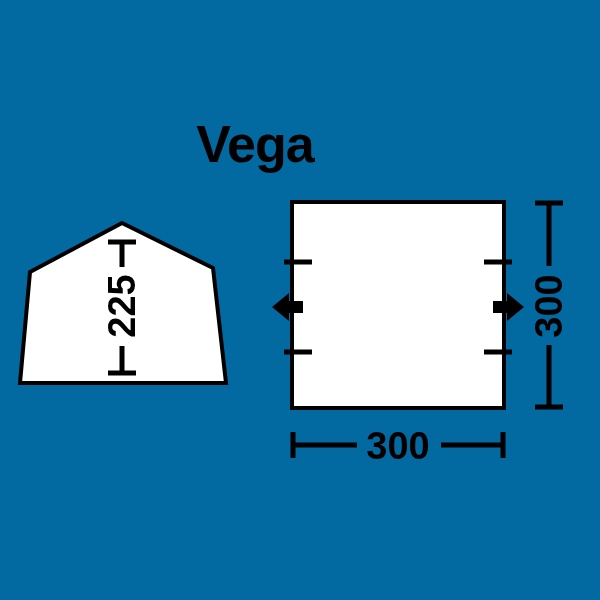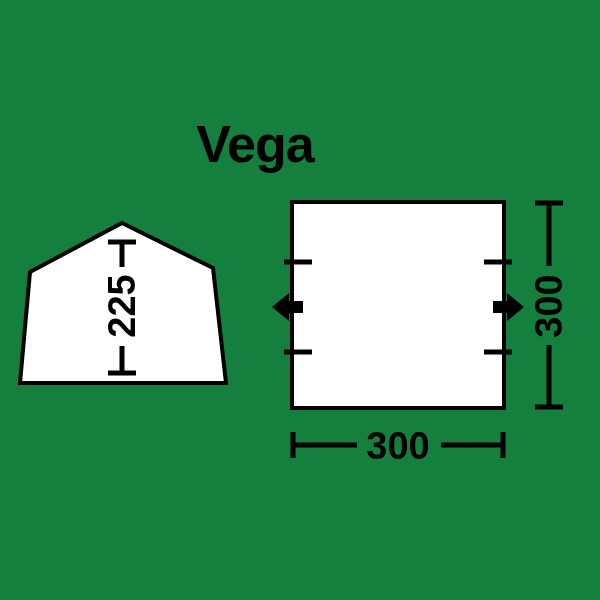--- a/index.html
+++ b/index.html
@@ -4,21 +4,21 @@
 <style>
   html, body {
     margin: 0;
     padding: 0;
     background: #ffffff;
   }
   #canvas {
     position: relative;
     width: 600px;
     height: 600px;
-    background: #15803d;
+    background: #0369a1;
     overflow: hidden;
     font-family: "Liberation Sans", sans-serif;
   }
   #title {
     position: absolute;
     left: 0;
     top: 118px;
     width: 510px;
     text-align: center;
     font-family: "Liberation Sans", sans-serif;

